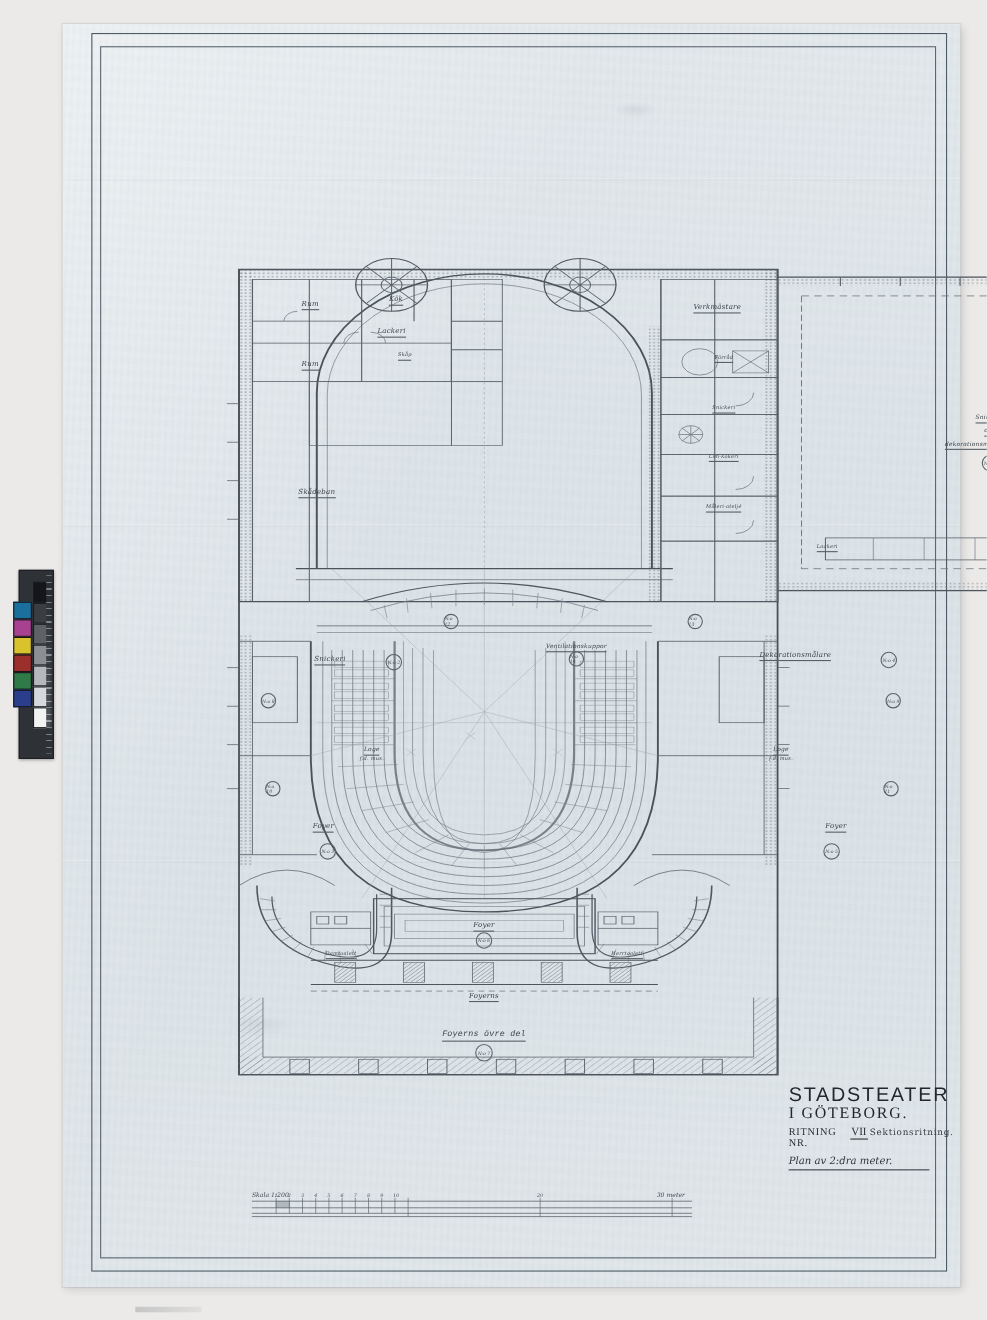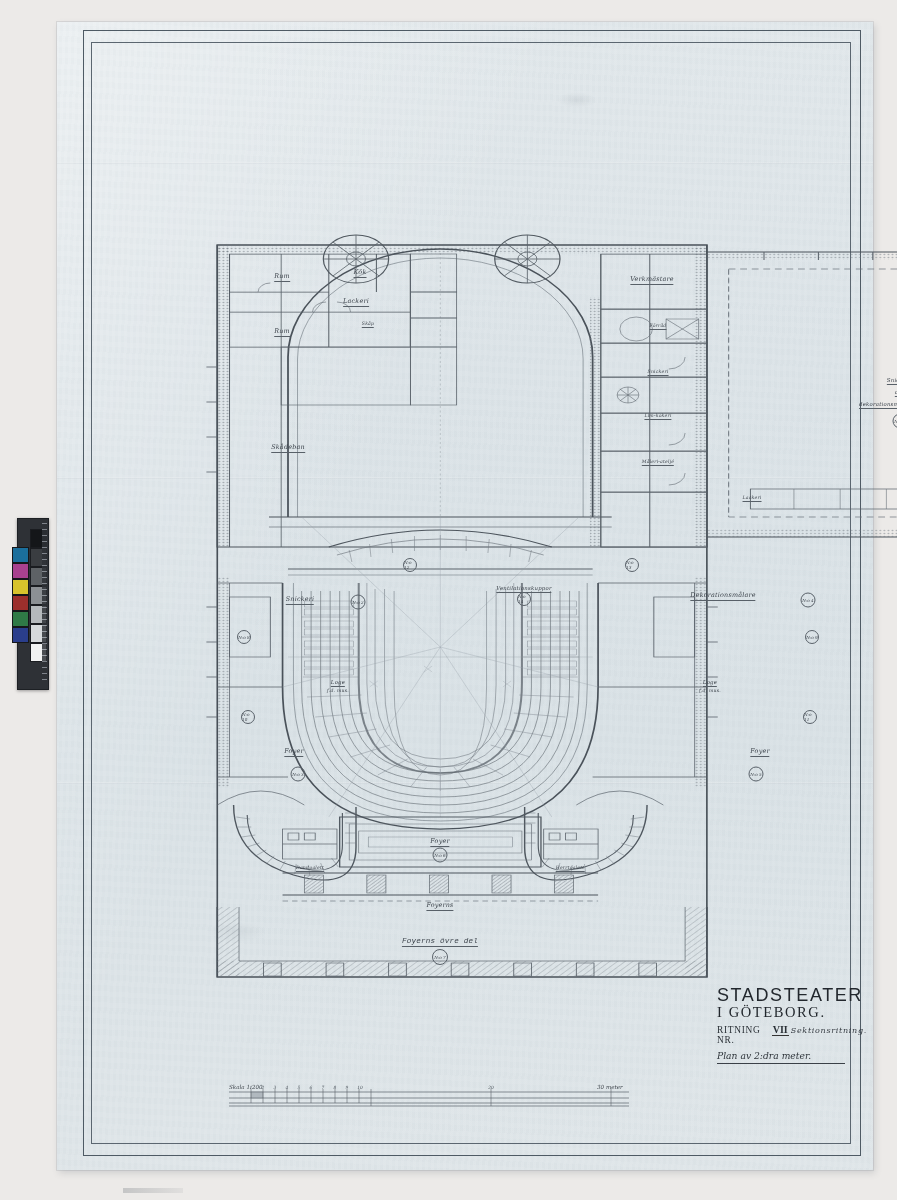--- a/index.html
+++ b/index.html
@@ -102,23 +102,23 @@
   }
   #title-block .t2{
     font-family:"Liberation Serif", serif;
     font-size:14.5px;letter-spacing:1.6px;line-height:17px;color:#22272d;
   }
   #title-block .t3{
     font-family:"Liberation Serif", serif;
     font-size:9.4px;letter-spacing:.7px;margin-top:3px;color:#2a3036;
     display:flex;align-items:baseline;gap:2px;
   }
-  #title-block .romanno{font-weight:bold;font-size:10px;letter-spacing:0;border-bottom:.8px solid #333;padding:0 1px;}
+  #title-block .romanno{font-weight:normal;font-size:10px;letter-spacing:0;border-bottom:.8px solid #333;padding:0 1px;}
   #title-block .hand{
-    font-family:"DejaVu Serif", serif;font-style:italic;font-size:8px;color:#343a41;
+    font-family:"DejaVu Serif", serif;font-size:8px;color:#343a41;
   }
   #title-block .t4{
     font-family:"DejaVu Serif", serif;font-style:italic;font-size:9.2px;color:#2e343a;
     margin-top:2px;border-bottom:.9px solid #3a4047;display:inline-block;padding-bottom:2px;
     width:128px;
   }
   
   #scalebar{position:absolute;left:172px;top:1063px;width:400px;height:26px;}
   #scalebar svg{display:block;overflow:visible;}
   .scale-num{

